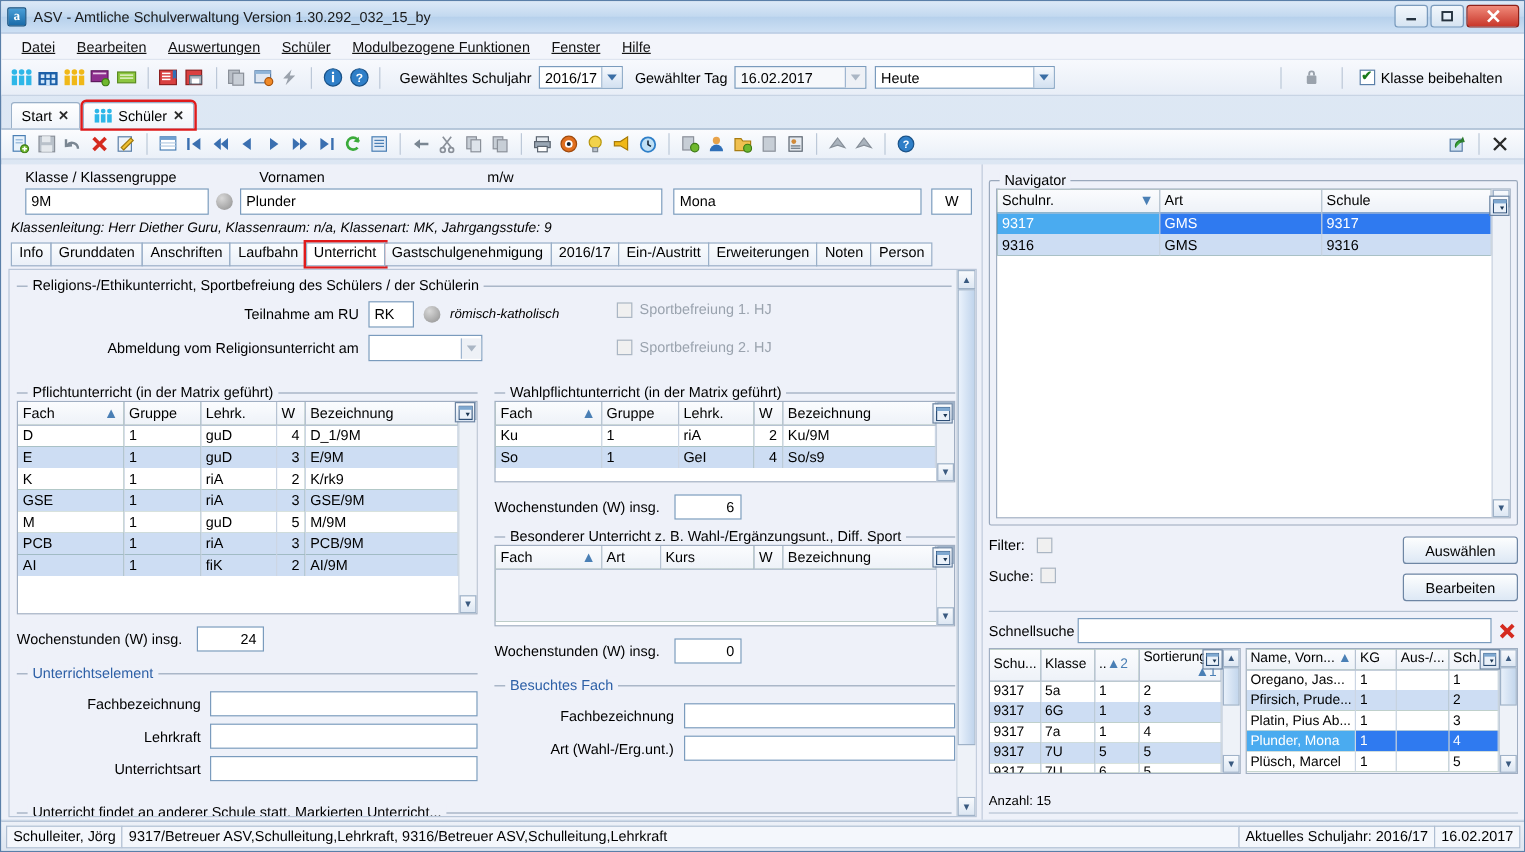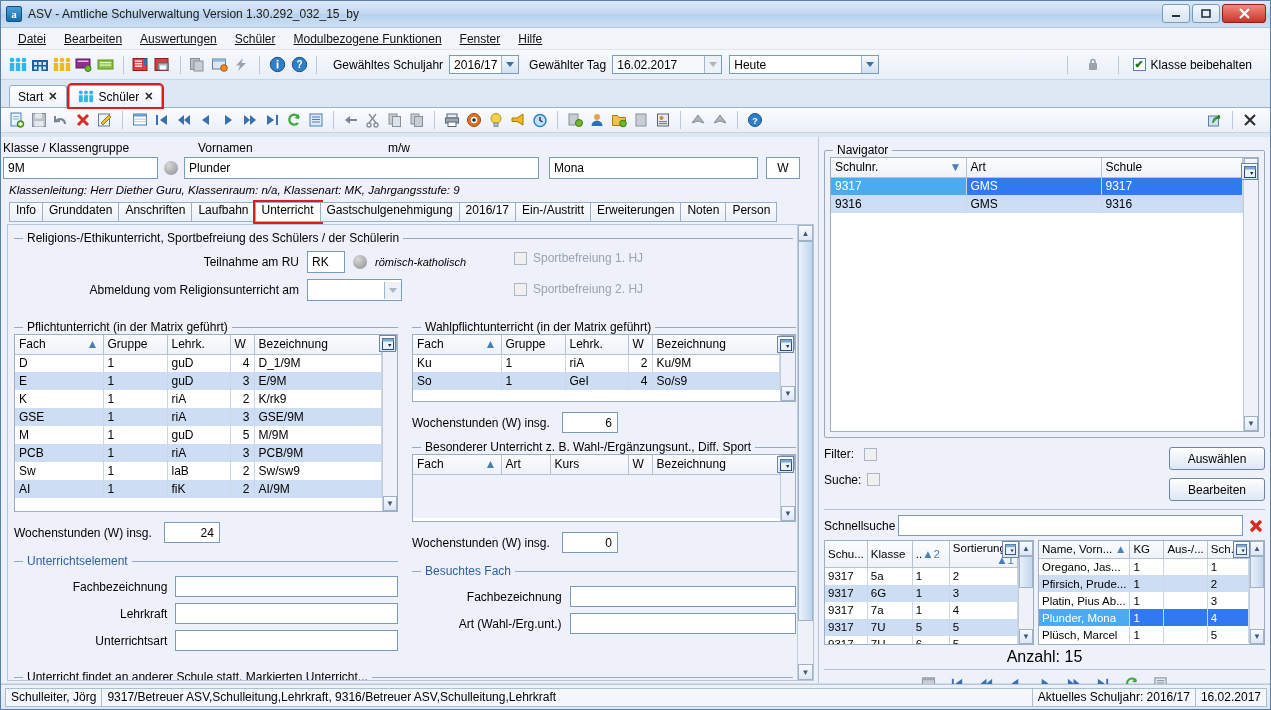--- a/index.html
+++ b/index.html
@@ -141,21 +141,21 @@
     position: relative;
     display: flex; flex-direction: column;
   }
   .right-pane {
     flex: 1; background: #eef1f9; position: relative;
     padding: 4px 5px 0 5px;
     display: flex; flex-direction: column;
   }
 
   
-  .hdr { padding: 4px 8px 0 2px; }
+  .hdr { padding: 4px 8px 0 20px; }
   .txt {
     height: 22px; border: 1px solid #7a9bbd; background: #fff;
     font-size: 12px; padding: 0 4px; display: flex; align-items: center;
   }
   .ball {
     width: 14px; height: 14px; border-radius: 50%;
     background: radial-gradient(circle at 35% 30%, #d8d8d8, #8e8e8e);
   }
   .classinfo { font-style: italic; font-size: 11.5px; padding: 5px 8px 4px 8px; }
 
@@ -836,27 +836,20 @@
                               <td class="num" style="width: 24px;">5</td>
                               <td>M/9M</td>
                             </tr>
                             <tr class="even">
                               <td style="width: 88px;">PCB</td>
                               <td style="width: 64px;">1</td>
                               <td style="width: 63px;">riA</td>
                               <td class="num" style="width: 24px;">3</td>
                               <td>PCB/9M</td>
                             </tr>
-                            <tr class="odd">
-                              <td style="width: 88px;">Sw</td>
-                              <td style="width: 64px;">1</td>
-                              <td style="width: 63px;">laB</td>
-                              <td class="num" style="width: 24px;">2</td>
-                              <td>Sw/sw9</td>
-                            </tr>
                             <tr class="even">
                               <td style="width: 88px;">AI</td>
                               <td style="width: 64px;">1</td>
                               <td style="width: 63px;">fiK</td>
                               <td class="num" style="width: 24px;">2</td>
                               <td>AI/9M</td>
                             </tr>
                           </tbody>
                       </table>
                     </div>
@@ -1255,21 +1248,21 @@
               <svg width="11" height="11" viewBox="0 0 12 12">
                   <rect x="0.5" y="0.5" width="11" height="11" fill="#eaf1f9" stroke="#2b4d75"></rect>
                   <rect x="0.5" y="0.5" width="11" height="3" fill="#7fa8d0"></rect>
                   <path d="M6 6 L9.5 6 L7.75 9 Z" fill="#1a3552"></path>
                 </svg>
             </span>
           </div>
         </div>
       </div>
 
-      <div style="text-align:center;font-size:16px;margin-top:3px;">Anzahl: 15</div>
+      <div style="text-align:left;font-size:11px;margin-top:17px;">Anzahl: 15</div>
 
       <div style="border-top:1px solid #b6c2d2;margin-top:3px;"></div>
 
       <div style="display:flex;justify-content:center;align-items:center;gap:7px;margin-top:4px;">
         <span class="tb-icon">
           <svg width="15" height="15" viewBox="0 0 16 16">
               <rect x="1.5" y="2" width="13" height="11" fill="#c7ced6" stroke="#8a9099"></rect>
               <rect x="1.5" y="2" width="13" height="2.6" fill="#9aa7b5"></rect>
             </svg>
         </span>

